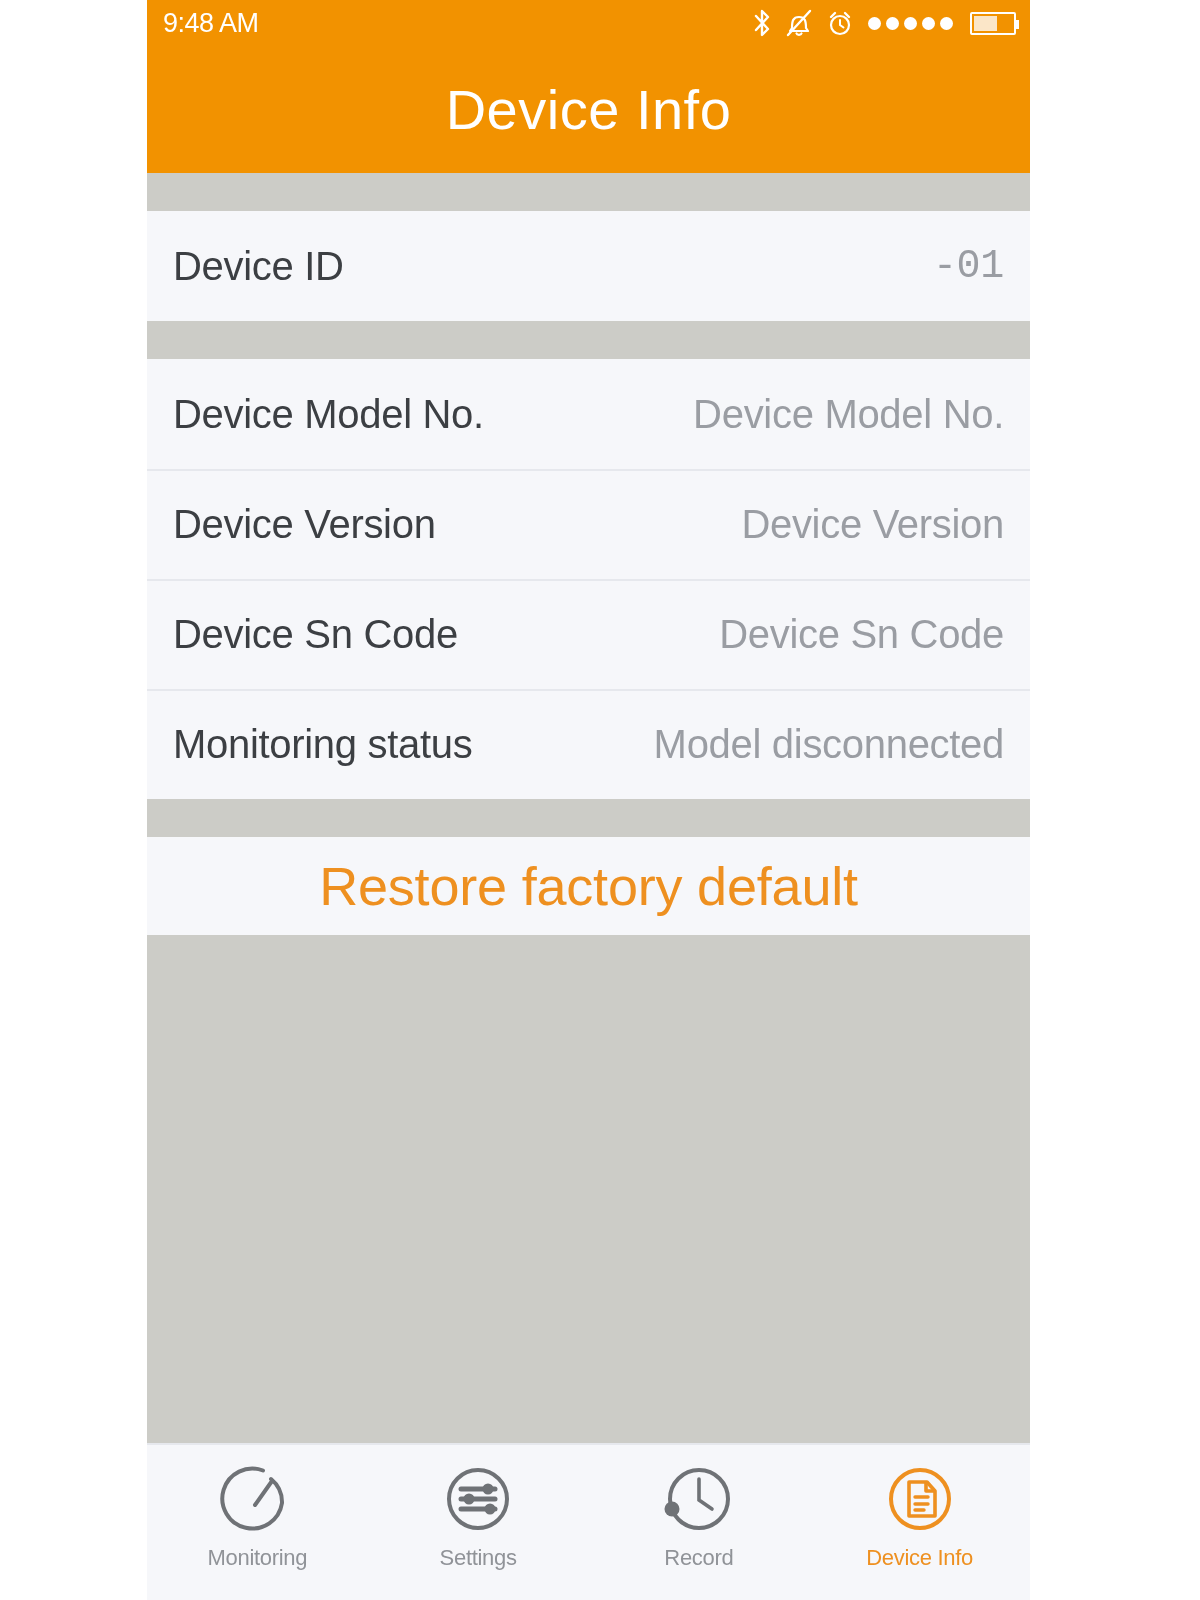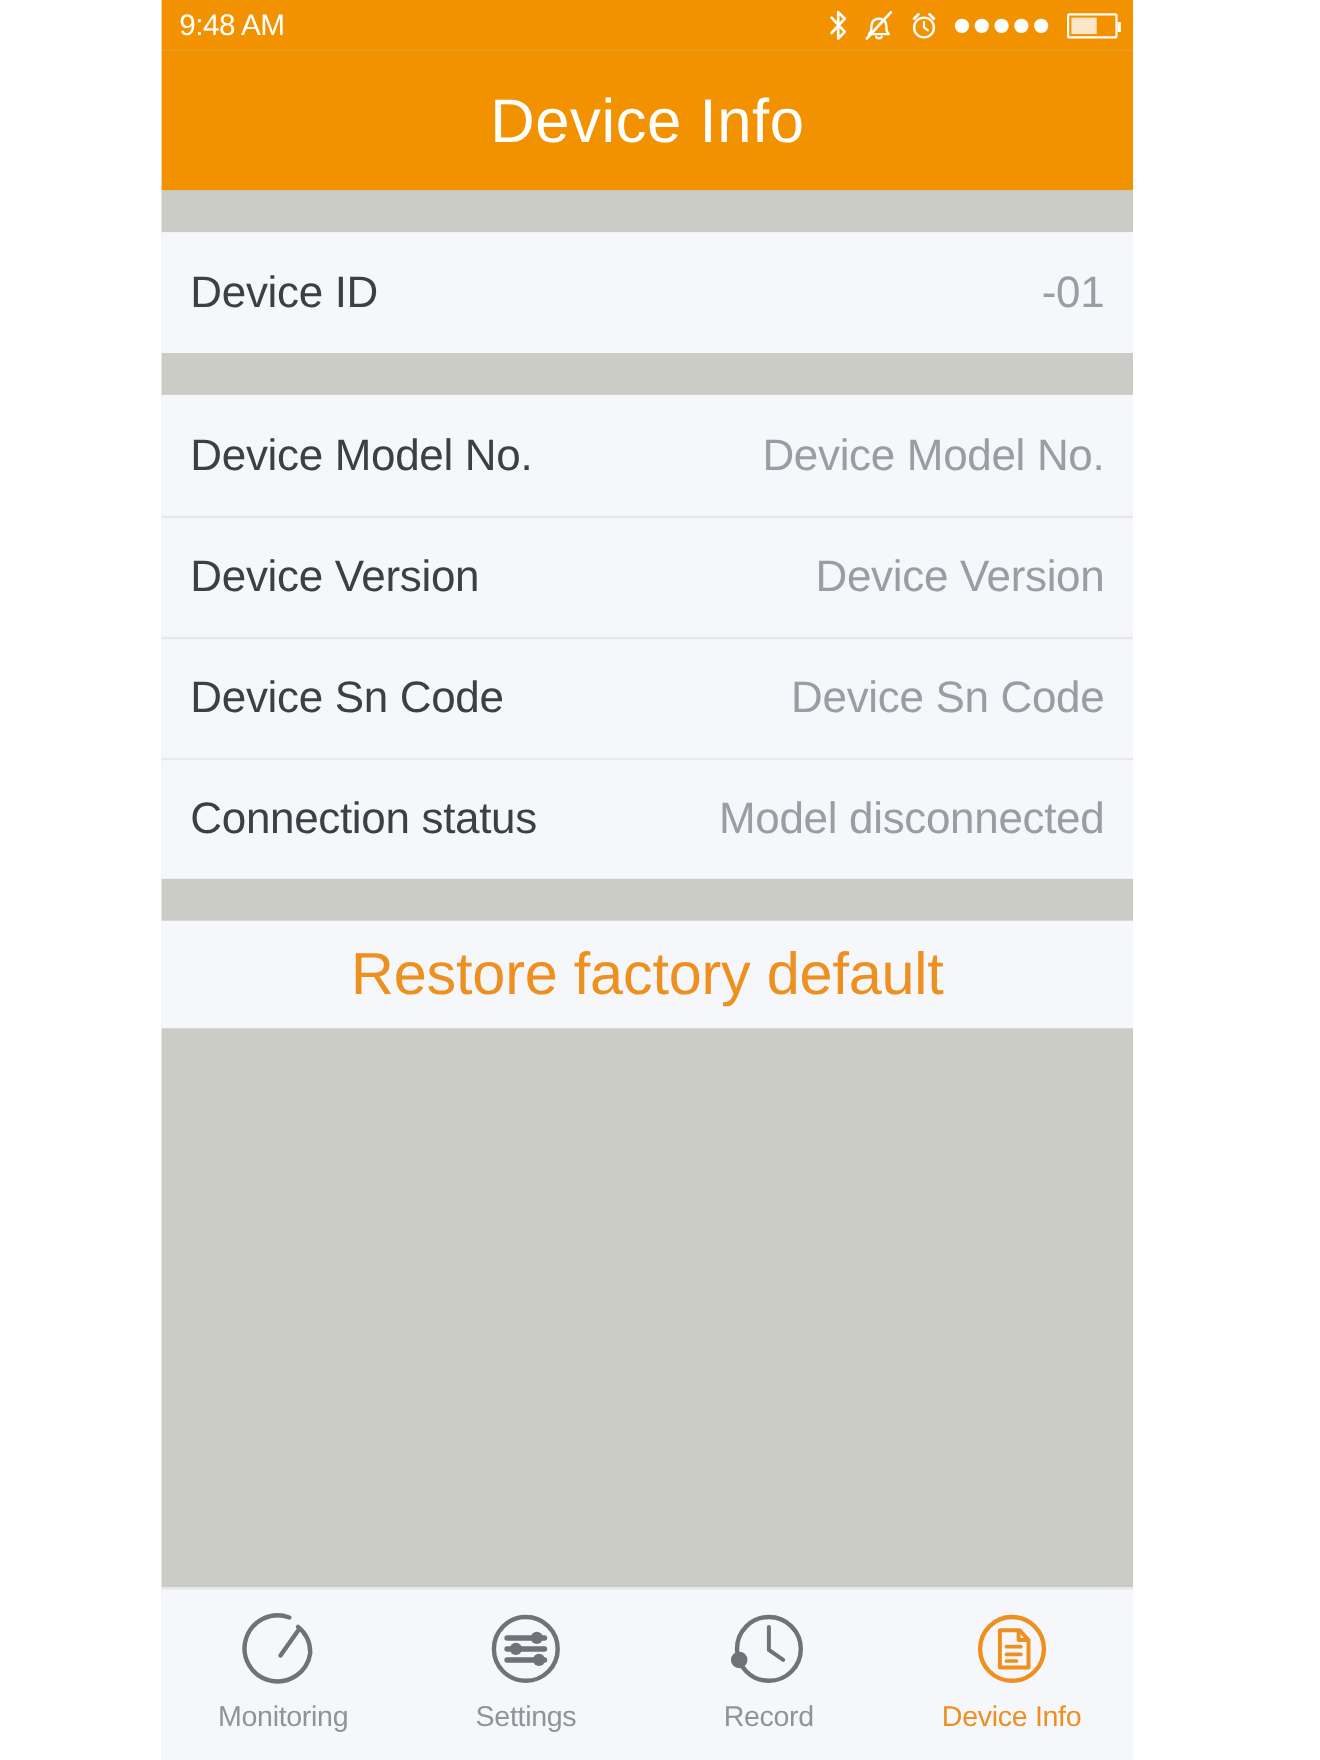--- a/index.html
+++ b/index.html
@@ -111,21 +111,21 @@
     font-size: 40px;
     color: #3c3f43;
     letter-spacing: -0.3px;
   }
   .row-value {
     margin-left: auto;
     font-size: 40px;
     color: #9a9da3;
     letter-spacing: -0.3px;
   }
-  .row-id .row-value { color: #9a9da3; }
+  .row-id .row-value { color: #9a9da3; font-family: Liberation Mono, monospace; }
 
   .action {
     height: 98px;
     display: flex;
     align-items: center;
     justify-content: center;
     gap: 8px;
   }
   .action-label {
     font-size: 54px;
@@ -148,21 +148,21 @@
     flex: 1 1 0;
     display: flex;
     flex-direction: column;
     align-items: center;
     justify-content: flex-start;
     padding-top: 12px;
     gap: 4px;
   }
   .tab-icon { width: 84px; height: 84px; display: block; }
   .tab-label {
-    font-size: 26px;
+    font-size: 22px;
     color: #909398;
     letter-spacing: -0.3px;
   }
   .tab.active .tab-label { color: #ee9020; }
 </style>
 </head>
 <body>
 
 <div class="phone">
 
@@ -224,21 +224,21 @@
     </div>
     <div class="row">
       <span class="row-label">Device Version</span>
       <span class="row-value">Device Version</span>
     </div>
     <div class="row">
       <span class="row-label">Device Sn Code</span>
       <span class="row-value">Device Sn Code</span>
     </div>
     <div class="row">
-      <span class="row-label">Connection status</span>
+      <span class="row-label">Monitoring status</span>
       <span class="row-value">Model disconnected</span>
     </div>
   </div>
 
   <div class="gap gap-3"></div>
 
   <div class="card">
     <div class="action">
       <span class="action-label">Restore factory default</span>
     </div>

